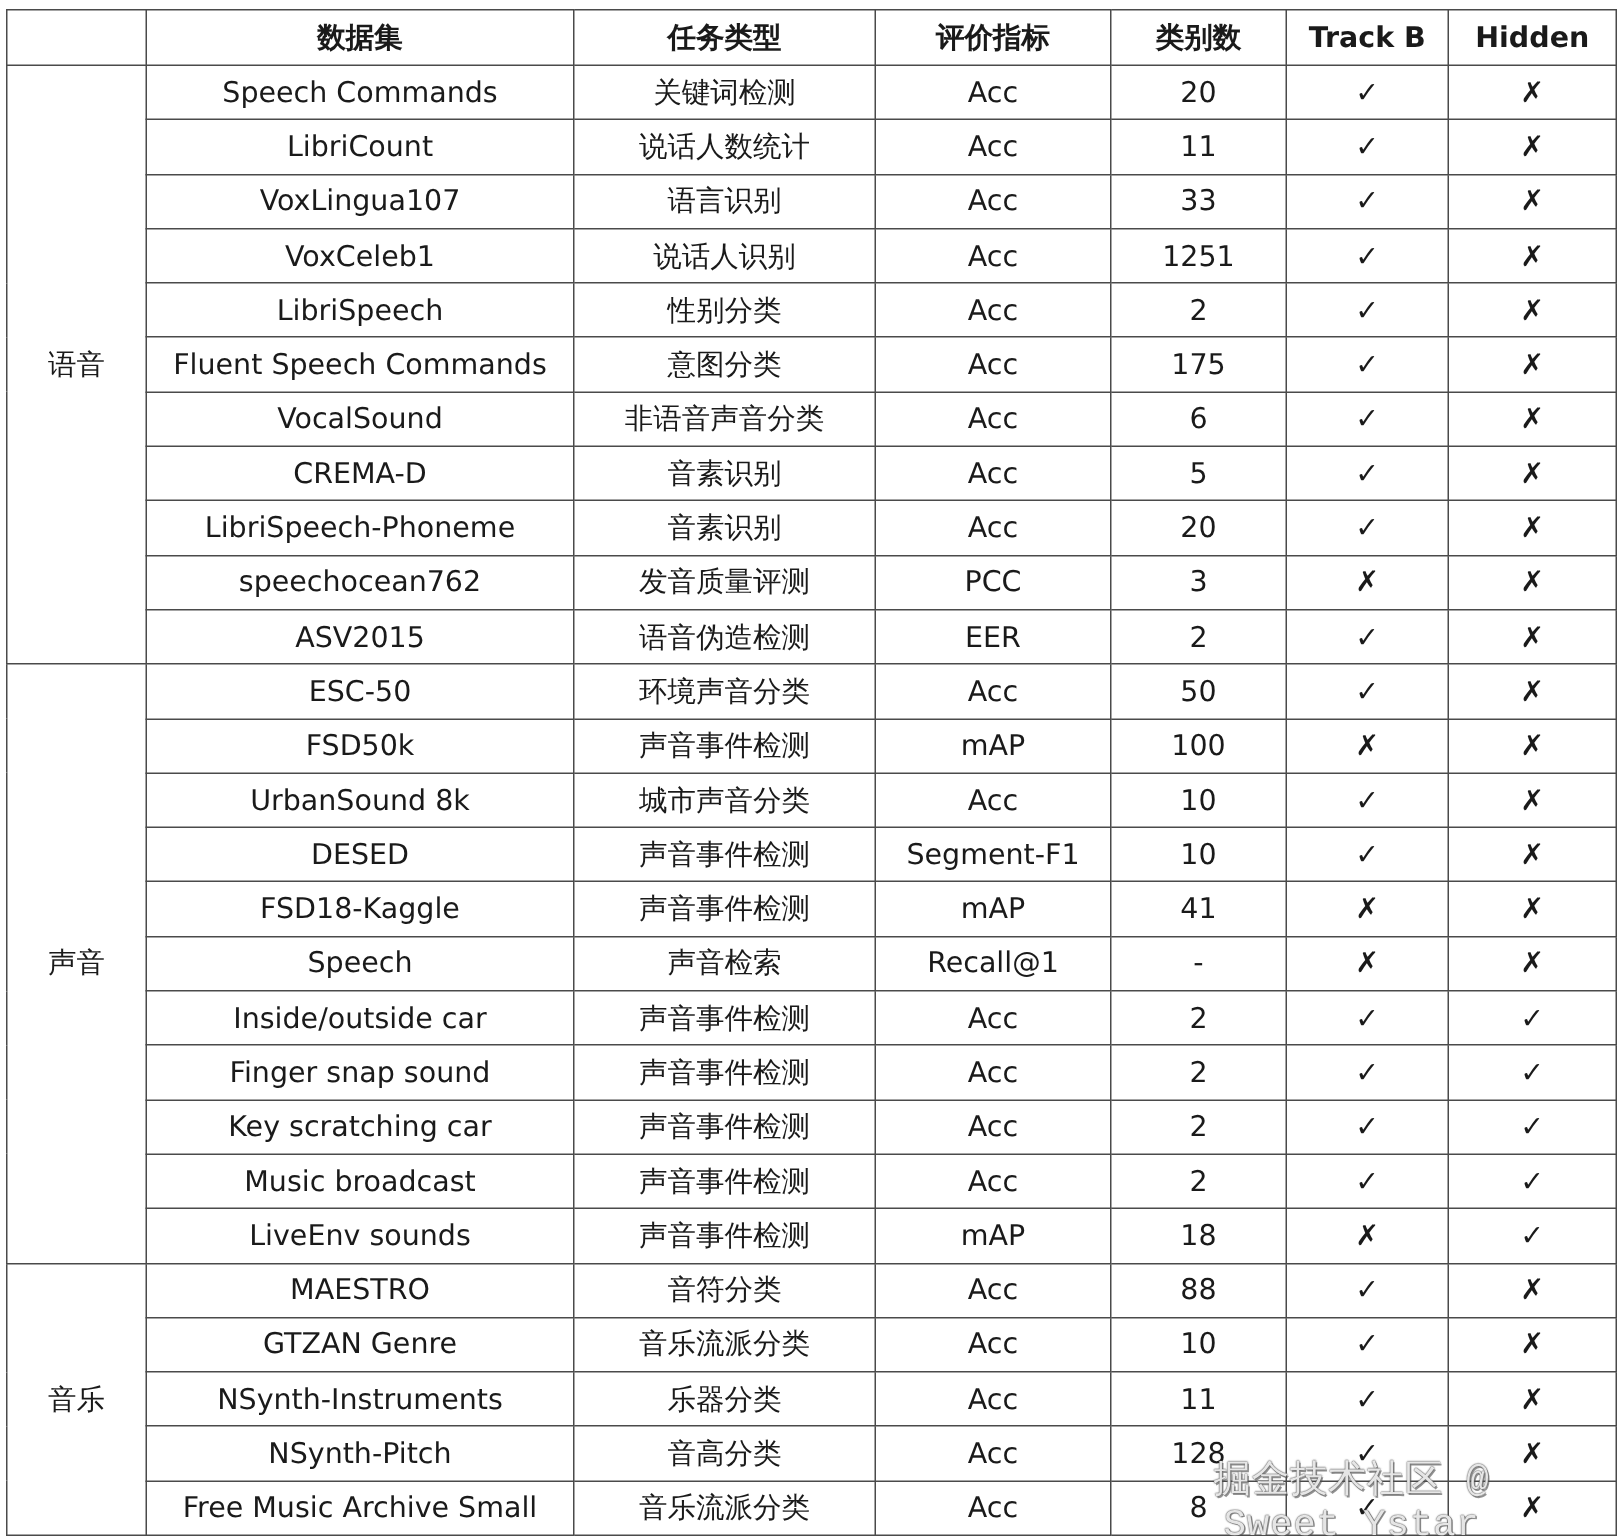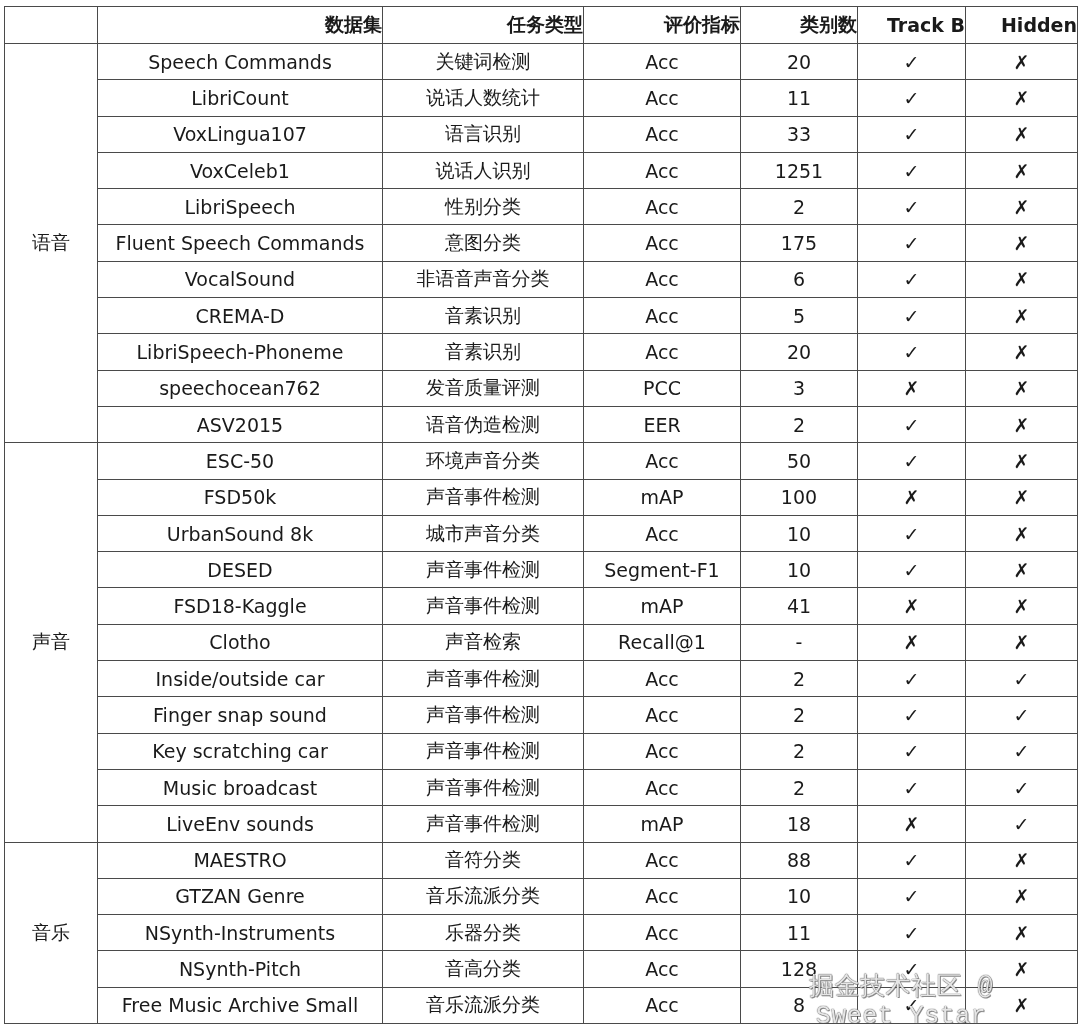--- a/index.html
+++ b/index.html
@@ -3,21 +3,21 @@
 <meta charset="utf-8">
 <style>
   html, body { margin:0; padding:0; background:#ffffff; }
   body { width:1080px; height:1024px; position:relative; overflow:hidden;
          font-family:"DejaVu Sans", "Liberation Sans", sans-serif; color:#1a1a1a; }
   table.bench { position:absolute; left:4px; top:6px; border-collapse:collapse;
                 table-layout:fixed; width:1073px; }
   table.bench td, table.bench th { border:1.5px solid #4a4a4a; text-align:center;
                 vertical-align:middle; padding:0; font-size:19px; white-space:nowrap;
                 overflow:hidden; }
-  table.bench th { height:36px; font-weight:bold; font-size:19px;text-align:right; }
+  table.bench th { height:36px; font-weight:bold; font-size:19px; }
   table.bench td { height:35.3px; font-weight:normal; }
   td.group { font-weight:bold; font-size:20px; }
   .mark { font-size:20px; }
   .watermark { position:absolute; left:722px; top:969px; font-size:25px;
                color:rgba(255,255,255,0.85); letter-spacing:0.5px;
                text-shadow:0 0 1px #555, 0 0 1px #555, 1px 1px 0 rgba(80,80,80,0.6);
                font-family:Liberation Mono, monospace;text-align:center; }
 </style>
 </head>
 <body>
@@ -168,21 +168,21 @@
       </tr>
       <tr>
         <td>FSD18-Kaggle</td>
         <td>声音事件检测</td>
         <td>mAP</td>
         <td>41</td>
         <td class="mark">✗</td>
         <td class="mark">✗</td>
       </tr>
       <tr>
-        <td>Clotho</td>
+        <td>Speech</td>
         <td>声音检索</td>
         <td>Recall@1</td>
         <td>-</td>
         <td class="mark">✗</td>
         <td class="mark">✗</td>
       </tr>
       <tr>
         <td>Inside/outside car</td>
         <td>声音事件检测</td>
         <td>Acc</td>

